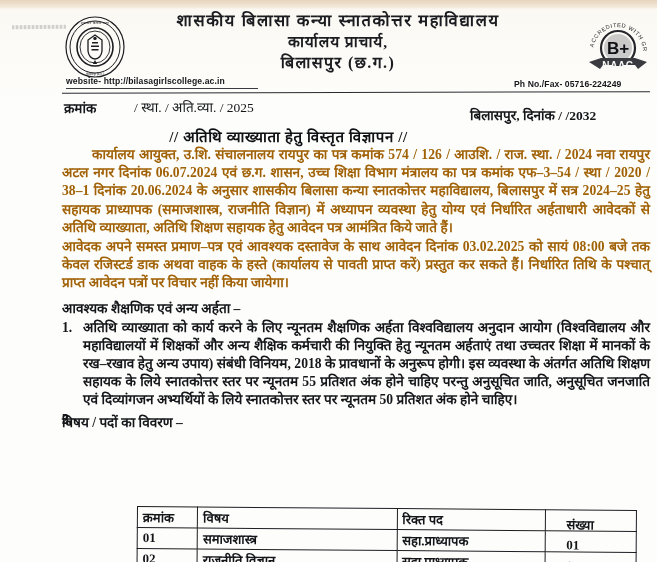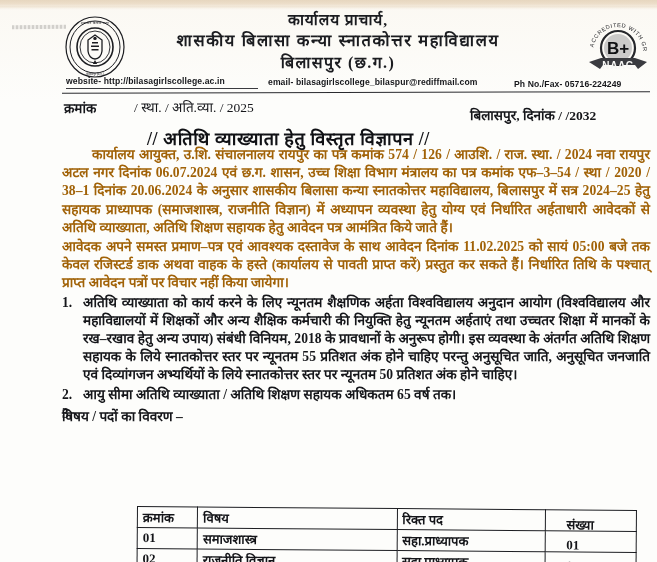--- a/index.html
+++ b/index.html
@@ -130,21 +130,21 @@
     position: absolute; left: 470px; top: 8px;
     font-size: 13.5px; font-weight: 600; white-space: nowrap;
   }
 
   
   .doc-title {
     position: absolute;
     left: 0; top: 126px;
     width: 577px;
     text-align: center;
-    font-size: 18px;
+    font-size: 15px;
     font-weight: 700;
     letter-spacing: .6px;
     color: #101115;
   }
 
   
   .body-area {
     position: absolute;
     left: 62px; top: 146px;
     width: 588px;
@@ -254,22 +254,22 @@
           <path d="M28 26 h6 v1.6 h-6 z M27 29.5 h8 v1.4 h-8 z M27.5 33 h7 v1.4 h-7 z"></path>
           <circle cx="31" cy="22.4" r="1.7"></circle>
           <path d="M31 44 l2.2 4 h-4.4 z"></path>
         </g>
         <text x="31" y="8.4" font-size="3.1" fill="#1c1d21" text-anchor="middle" font-family="Liberation Sans, sans-serif" letter-spacing="0.2">शासकीय बिलासा कन्या</text>
         <text x="31" y="58.6" font-size="2.8" fill="#1c1d21" text-anchor="middle" font-family="Liberation Sans, sans-serif">बिलासपुर (छ.ग.)</text>
       </svg>
     </div>
 
     <div class="head-titles">
+      <div class="head-line l2">शासकीय बिलासा कन्या स्नातकोत्तर महाविद्यालय</div>
       <div class="head-line l1">कार्यालय प्राचार्य,</div>
-      <div class="head-line l2">शासकीय बिलासा कन्या स्नातकोत्तर महाविद्यालय</div>
       <div class="head-line l3">बिलासपुर (छ.ग.)</div>
     </div>
 
     <div class="naac">
       <svg viewBox="0 0 70 70" width="70" height="70">
         <defs>
           <path id="arcpath" d="M10 40 A 25 25 0 0 1 60 40" fill="none"></path>
         </defs>
         <circle cx="35" cy="36" r="17" fill="none" stroke="#26272b" stroke-width="2.2"></circle>
         <circle cx="35" cy="36" r="14" fill="#6f7176" opacity=".35"></circle>
@@ -278,50 +278,49 @@
         </text>
         <text x="35" y="42" font-size="17" font-weight="bold" fill="#0f1013" text-anchor="middle" font-family="Liberation Sans, sans-serif">B+</text>
         <path d="M6 50 l12 -4 h34 l12 4 -9 7 -3 -4 -32 0 -3 4 z" fill="#3a3b40"></path>
         <text x="35" y="56.5" font-size="10" font-weight="bold" fill="#f7f7f5" text-anchor="middle" font-family="Liberation Sans, sans-serif" letter-spacing="0.6">NAAC</text>
       </svg>
     </div>
   </div>
 
   <div class="contact-row">
     <span class="contact-item contact-website">website- http://bilasagirlscollege.ac.in</span>
-    <span class="contact-item contact-email">email- bilasagirlscollege_bilaspur@rediffmail.com</span>
     <span class="contact-item contact-phone">Ph No./Fax- 05716-224249</span>
   </div>
 
   <div class="rule-short"></div>
   <div class="rule-main"></div>
 
   <div class="ref-line">
     <span class="ref-label">क्रमांक</span>
     <span class="ref-value">/ स्था. / अति.व्या. / 2025</span>
     <span class="date-value">बिलासपुर, दिनांक    /   /2032</span>
   </div>
 
   <div class="doc-title">// अतिथि व्याख्याता हेतु विस्तृत विज्ञापन //</div>
 
   <div class="body-area">
 
     <p class="para indent">कार्यालय आयुक्त, उ.शि. संचालनालय रायपुर का पत्र कमांक 574 / 126 / आउशि. / राज. स्था. / 2024 नवा रायपुर अटल नगर दिनांक 06.07.2024 एवं छ.ग. शासन, उच्च शिक्षा विभाग मंत्रालय का पत्र कमांक एफ–3–54 / स्था / 2020 / 38–1 दिनांक 20.06.2024 के अनुसार शासकीय बिलासा कन्या स्नातकोत्तर महाविद्यालय, बिलासपुर में सत्र 2024–25 हेतु सहायक प्राध्यापक (समाजशास्त्र, राजनीति विज्ञान) में अध्यापन व्यवस्था हेतु योग्य एवं निर्धारित अर्हताधारी आवेदकों से अतिथि व्याख्याता, अतिथि शिक्षण सहायक हेतु आवेदन पत्र आमंत्रित किये जाते हैं।</p>
 
-    <p class="para">आवेदक अपने समस्त प्रमाण–पत्र एवं आवश्यक दस्तावेज के साथ आवेदन दिनांक 11.02.2025 को सायं 05:00 बजे तक केवल रजिस्टर्ड डाक अथवा वाहक के हस्ते (कार्यालय से पावती प्राप्त करें) प्रस्तुत कर सकते हैं। निर्धारित तिथि के पश्चात् प्राप्त आवेदन पत्रों पर विचार नहीं किया जायेगा।</p>
-
+    <p class="para">आवेदक अपने समस्त प्रमाण–पत्र एवं आवश्यक दस्तावेज के साथ आवेदन दिनांक 03.02.2025 को सायं 08:00 बजे तक केवल रजिस्टर्ड डाक अथवा वाहक के हस्ते (कार्यालय से पावती प्राप्त करें) प्रस्तुत कर सकते हैं। निर्धारित तिथि के पश्चात् प्राप्त आवेदन पत्रों पर विचार नहीं किया जायेगा।</p>
+
+    <div class="section-head">आवश्यक शैक्षणिक एवं अन्य अर्हता –</div>
 
     <ol class="qual">
       <li>
         <span class="num">1.</span>
         <span>अतिथि व्याख्याता को कार्य करने के लिए न्यूनतम शैक्षणिक अर्हता विश्वविद्यालय अनुदान आयोग (विश्वविद्यालय और महाविद्यालयों में शिक्षकों और अन्य शैक्षिक कर्मचारी की नियुक्ति हेतु न्यूनतम अर्हताएं तथा उच्चतर शिक्षा में मानकों के रख–रखाव हेतु अन्य उपाय) संबंधी विनियम, 2018 के प्रावधानों के अनुरूप होगी। इस व्यवस्था के अंतर्गत अतिथि शिक्षण सहायक के लिये स्नातकोत्तर स्तर पर न्यूनतम 55 प्रतिशत अंक होने चाहिए परन्तु अनुसूचित जाति, अनुसूचित जनजाति एवं दिव्यांगजन अभ्यर्थियों के लिये स्नातकोत्तर स्तर पर न्यूनतम 50 प्रतिशत अंक होने चाहिए।</span>
       </li>
       <li>
         <span class="num">2.</span>
-        <span>आयु सीमा अतिथि व्याख्याता / अतिथि शिक्षण सहायक अधिकतम 65 वर्ष तक।</span>
       </li>
       <li>
         <span class="num">3.</span>
       </li>
     </ol>
 
     <div class="subject-head">विषय / पदों का विवरण –</div>
   </div>
 
   <div class="tbl-wrap">

